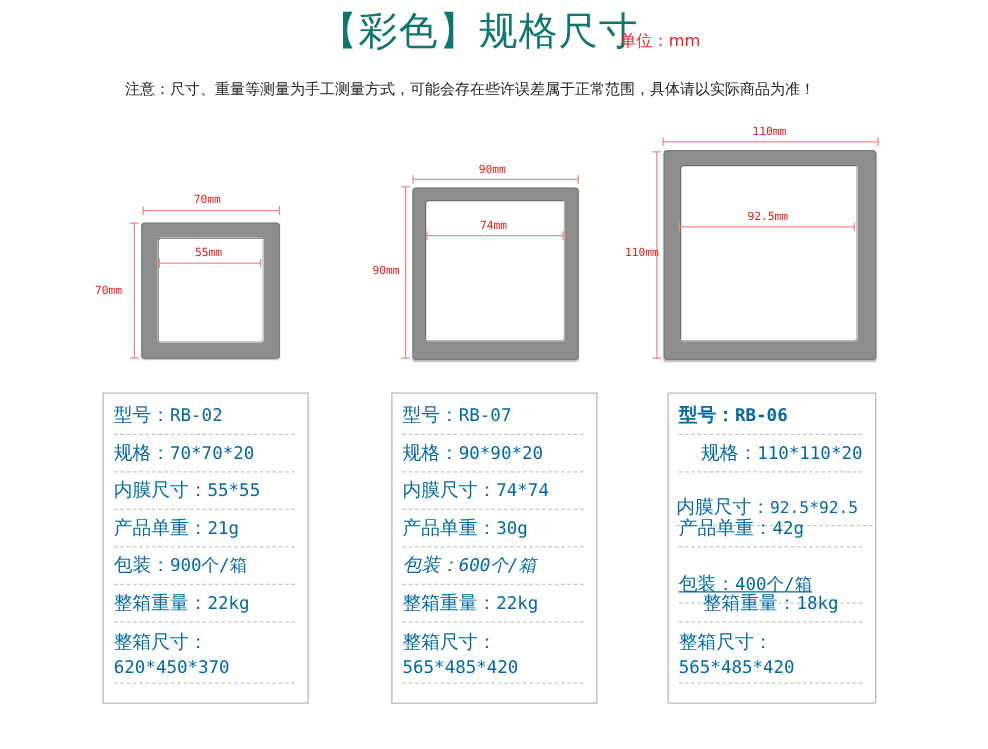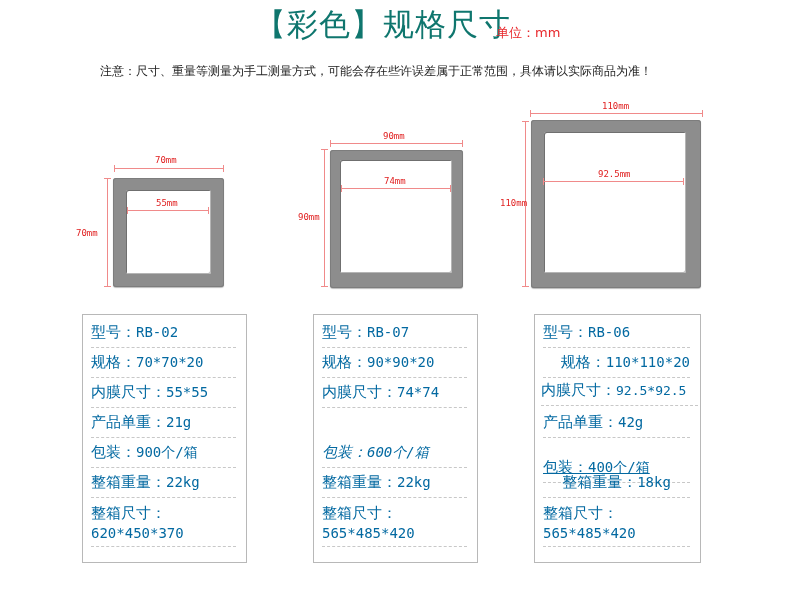--- a/index.html
+++ b/index.html
@@ -76,26 +76,27 @@
   <div class="row" style="top:93px;"><span>产品单重：</span><span class="val">21g</span></div>
   <div class="row" style="top:123px;"><span>包装：</span><span class="val">900个/箱</span></div>
   <div class="row" style="top:153px;"><span>整箱重量：</span><span class="val">22kg</span></div>
   <div class="row two" style="top:186px;"><span>整箱尺寸：</span><br><span class="val">620*450*370</span></div>
 </div>
 
 <div class="spec" style="left:313px;">
   <div class="row" style="top:3px;"><span>型号：</span><span class="val">RB-07</span></div>
   <div class="row" style="top:33px;"><span>规格：</span><span class="val">90*90*20</span></div>
   <div class="row" style="top:63px;"><span>内膜尺寸：</span><span class="val">74*74</span></div>
+  <div class="row" style="top:93px;"><span>产品单重：</span><span class="val">30g</span></div>
   <div class="row" style="top:123px;font-style:italic;"><span>包装：</span><span class="val">600个/箱</span></div>
   <div class="row" style="top:153px;"><span>整箱重量：</span><span class="val">22kg</span></div>
   <div class="row two" style="top:186px;"><span>整箱尺寸：</span><br><span class="val">565*485*420</span></div>
 </div>
 
 <div class="spec" style="left:534px; width:167px;">
-  <div class="row" style="top:3px;"><span>型号：</span><span class="val">RB-06</span></div>
+  <div class="row" style="top:3px;font-weight:bold;"><span>型号：</span><span class="val">RB-06</span></div>
   <div class="row" style="top:33px;text-align:right;"><span>规格：</span><span class="val">110*110*20</span></div>
-  <div class="row" style="top:61px; left:6px; right:2px;"><span>内膜尺寸：</span><span class="val" style="font-size:13px;">92.5*92.5</span></div>
+  <div class="row" style="top:76px; left:6px; right:2px;"><span>内膜尺寸：</span><span class="val" style="font-size:13px;">92.5*92.5</span></div>
   <div class="row" style="top:93px;"><span>产品单重：</span><span class="val">42g</span></div>
   <div class="row" style="top:138px;text-decoration:underline;"><span>包装：</span><span class="val">400个/箱</span></div>
   <div class="row" style="top:153px;text-align:center;"><span>整箱重量：</span><span class="val">18kg</span></div>
   <div class="row two" style="top:186px;"><span>整箱尺寸：</span><br><span class="val">565*485*420</span></div>
 </div>
 
 </body></html>

